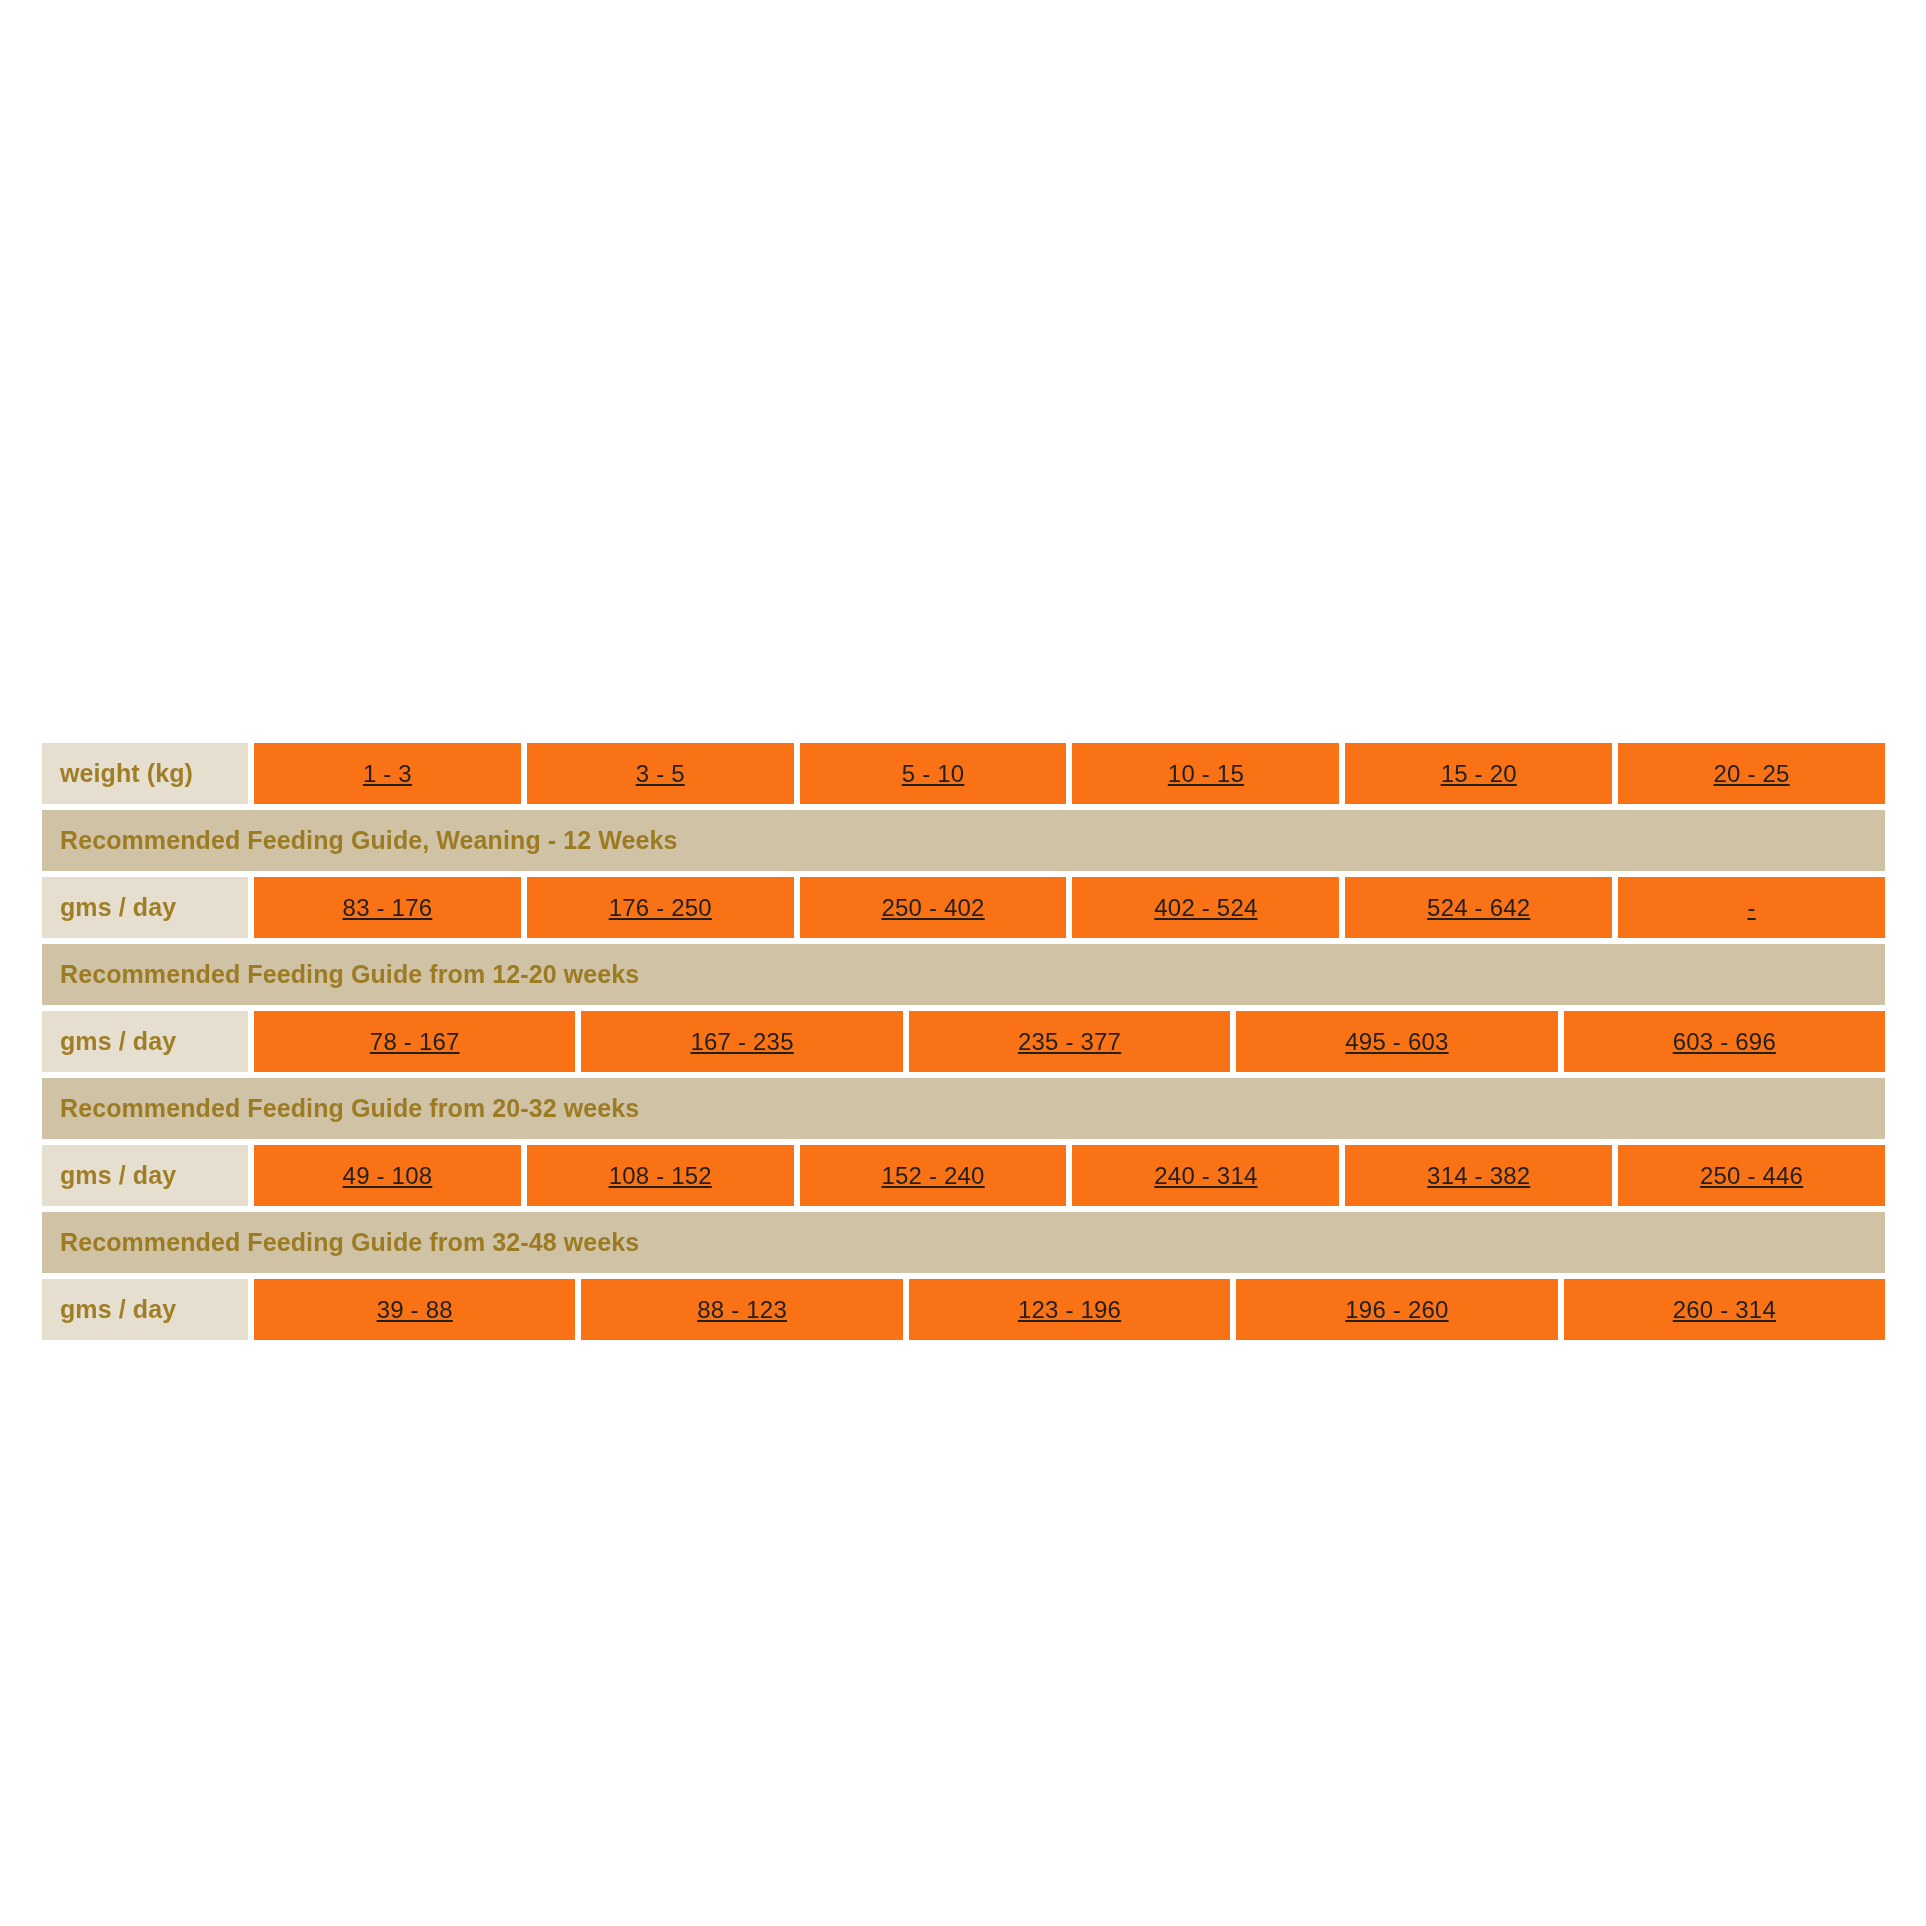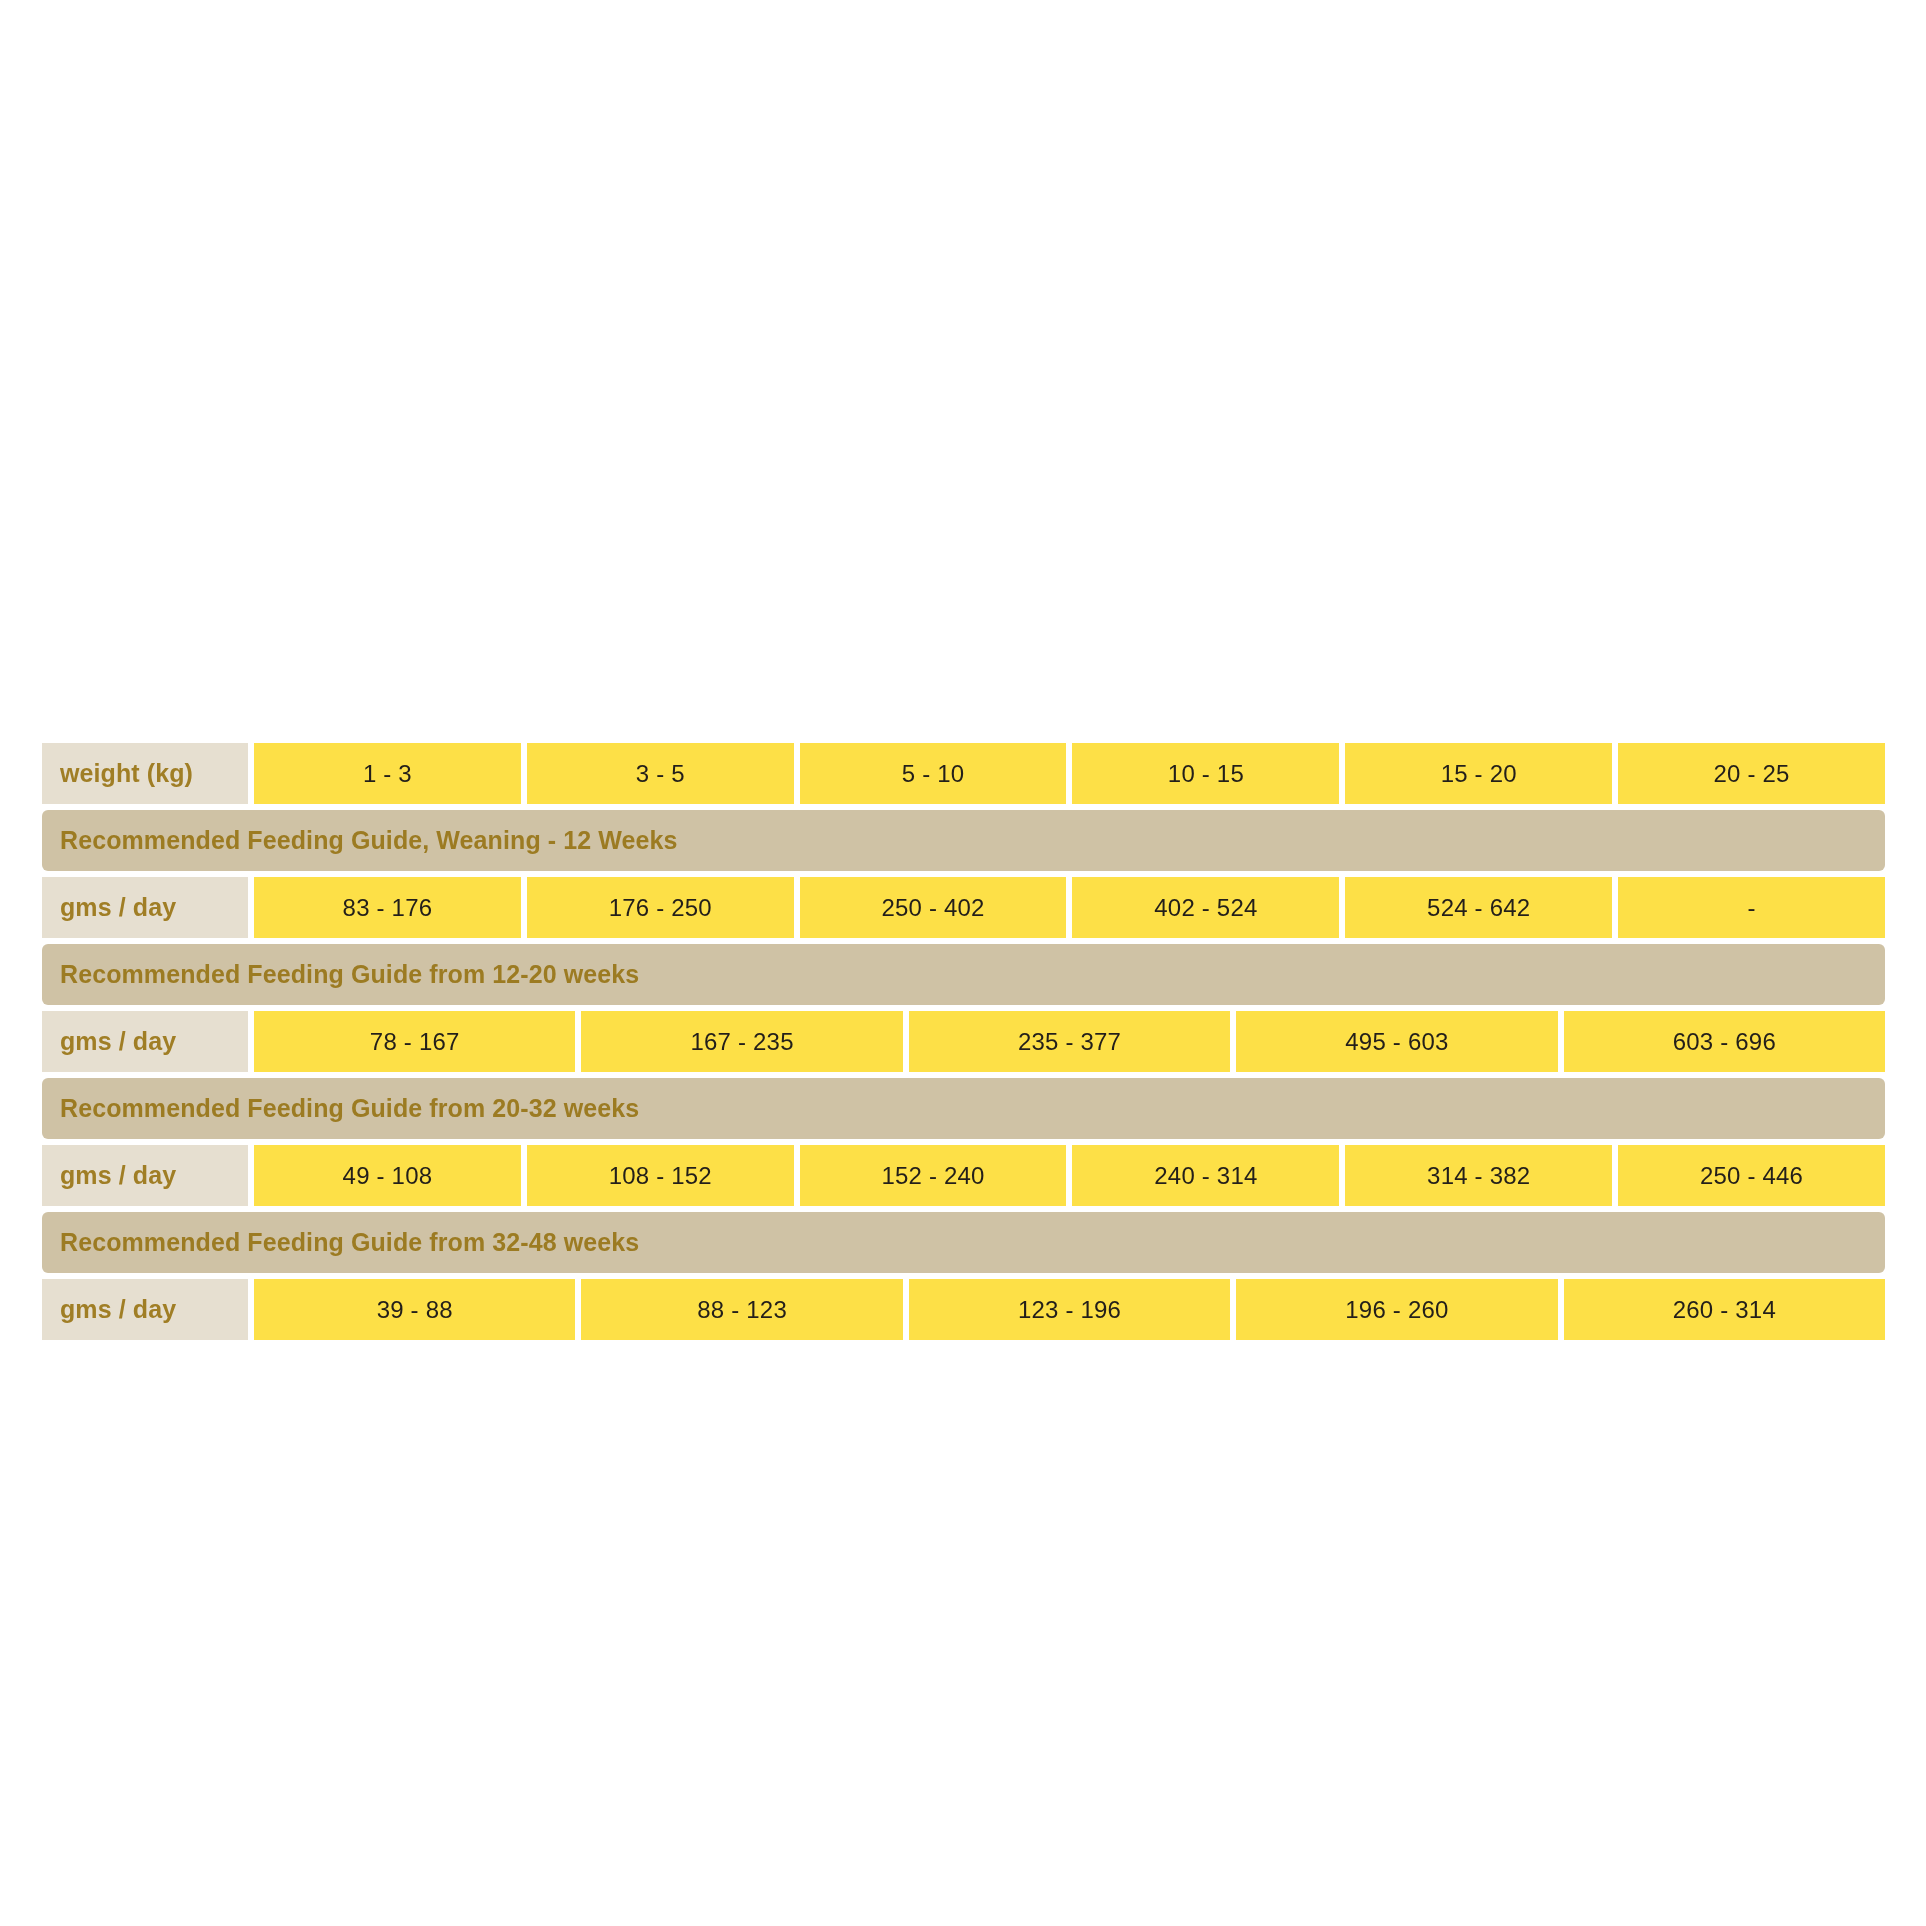--- a/index.html
+++ b/index.html
@@ -56,42 +56,42 @@
     background: #e6dfd0;
     color: #a07e25;
     font-weight: bold;
     font-size: 25px;
     letter-spacing: 0.1px;
   }
 
   .cell-data {
     flex: 1 1 0;
     margin-left: 6px;
-    background: #fde047;
+    background: #f97316;
+    text-decoration: underline;
   }
 
   
   .band-row {
     display: flex;
     width: 100%;
     margin-bottom: 6px;
   }
   .band {
     flex: 1 1 auto;
     background: #cfc2a5;
     height: 61px;
     display: flex;
     align-items: center;
     box-sizing: border-box;
     padding-left: 18px;
     color: #9c7b22;
     font-weight: bold;
     font-size: 25px;
     letter-spacing: 0.1px;
-    border-radius: 6px;
   }
 </style>
 </head>
 <body>
 
 <div id="page">
 
   <div id="feeding-table">
 
     <div class="trow">

